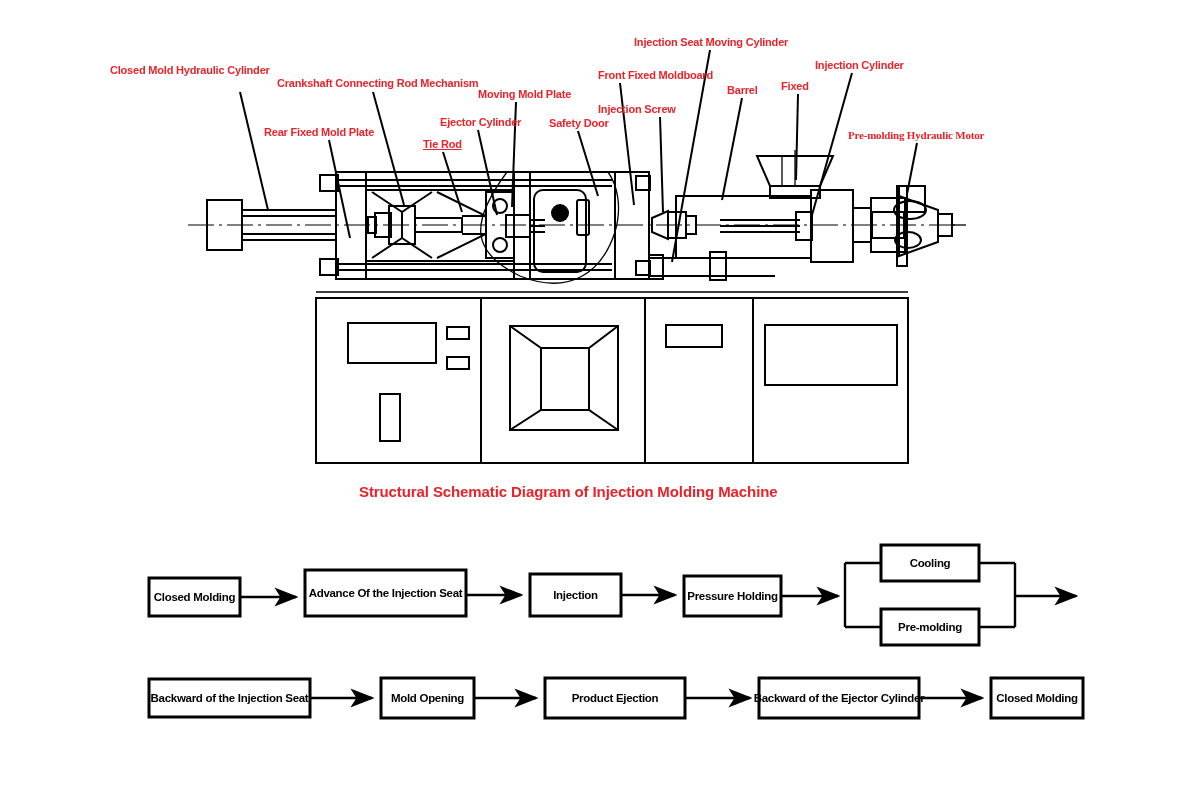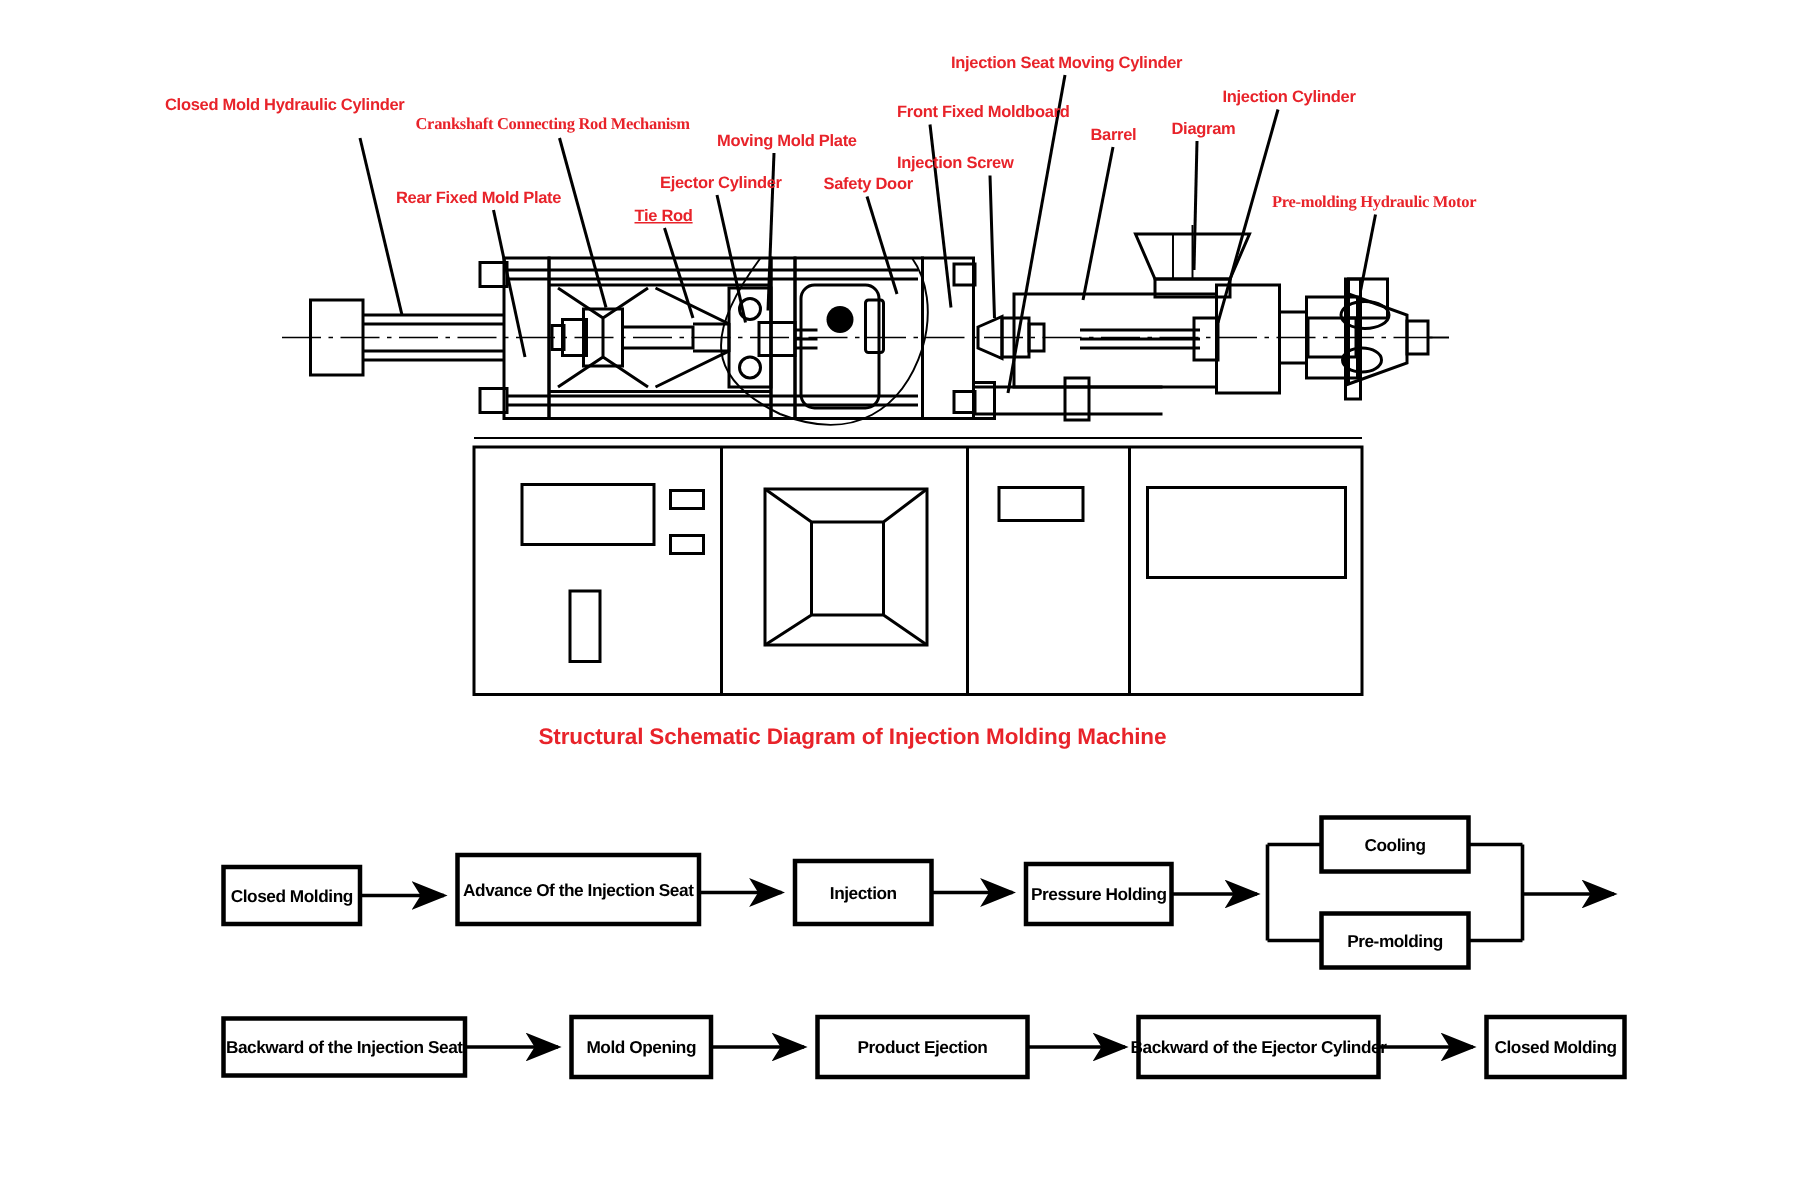--- a/index.html
+++ b/index.html
@@ -231,28 +231,28 @@
         <g>
           <rect x="991" y="678" width="92" height="40" fill="#fff" stroke="#000" stroke-width="3"></rect>
           <text x="1037" y="702" text-anchor="middle" class="boxtext">Closed Molding</text>
         </g>
       </g>
   </svg>
 
   <div>
       <div class="lbl" style="left: 110px; top: 64px;">Closed Mold Hydraulic Cylinder</div>
       <div class="lbl" style="left: 264px; top: 126px;">Rear Fixed Mold Plate</div>
-      <div class="lbl" style="left: 277px; top: 77px; font-family: Liberation Serif, serif;">Crankshaft Connecting Rod Mechanism</div>
+      <div class="lbl" style="left: 277px; top: 77px;">Crankshaft Connecting Rod Mechanism</div>
       <div class="lbl" style="left: 423px; top: 138px; text-decoration: underline;">Tie Rod</div>
       <div class="lbl" style="left: 440px; top: 116px;">Ejector Cylinder</div>
       <div class="lbl" style="left: 478px; top: 88px;">Moving Mold Plate</div>
       <div class="lbl" style="left: 549px; top: 117px;">Safety Door</div>
       <div class="lbl" style="left: 570px; top: 69px; margin-left: 28px;">Front Fixed Moldboard</div>
       <div class="lbl" style="left: 598px; top: 103px;">Injection Screw</div>
       <div class="lbl" style="left: 634px; top: 36px;">Injection Seat Moving Cylinder</div>
       <div class="lbl" style="left: 727px; top: 84px;">Barrel</div>
-      <div class="lbl" style="left: 781px; top: 80px;">Diagram</div>
+      <div class="lbl" style="left: 781px; top: 80px;">Fixed</div>
       <div class="lbl" style="left: 815px; top: 59px;">Injection Cylinder</div>
       <div class="lbl" style="left: 848px; top: 129px; font-family: Liberation Serif, serif;">Pre-molding Hydraulic Motor</div>
     </div>
 
   <div class="title" style="left:359px;top:483px;">Structural Schematic Diagram of Injection Molding Machine</div>
 </div>
 
 </body></html>

